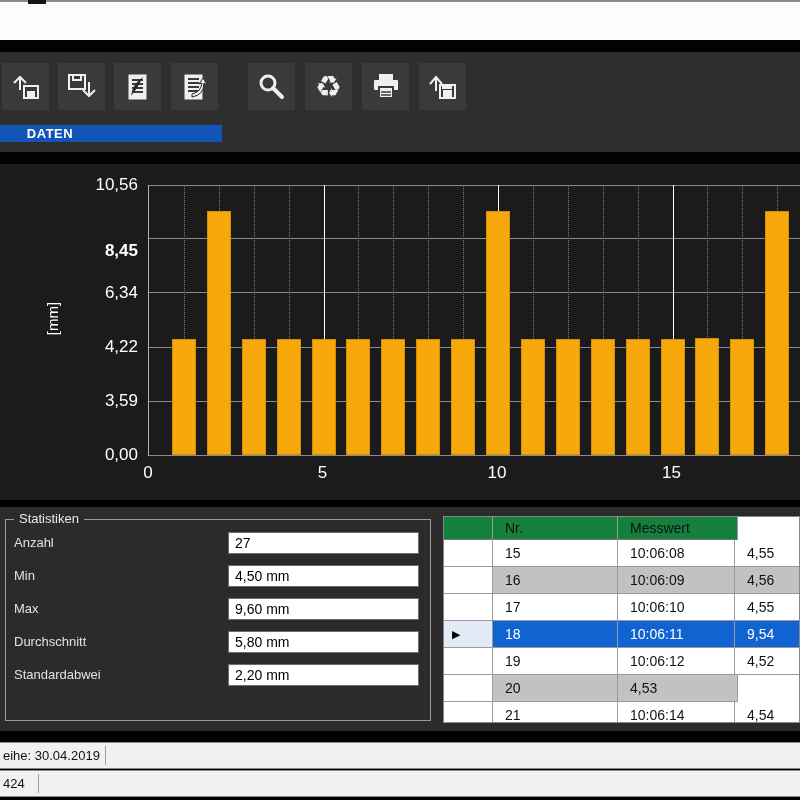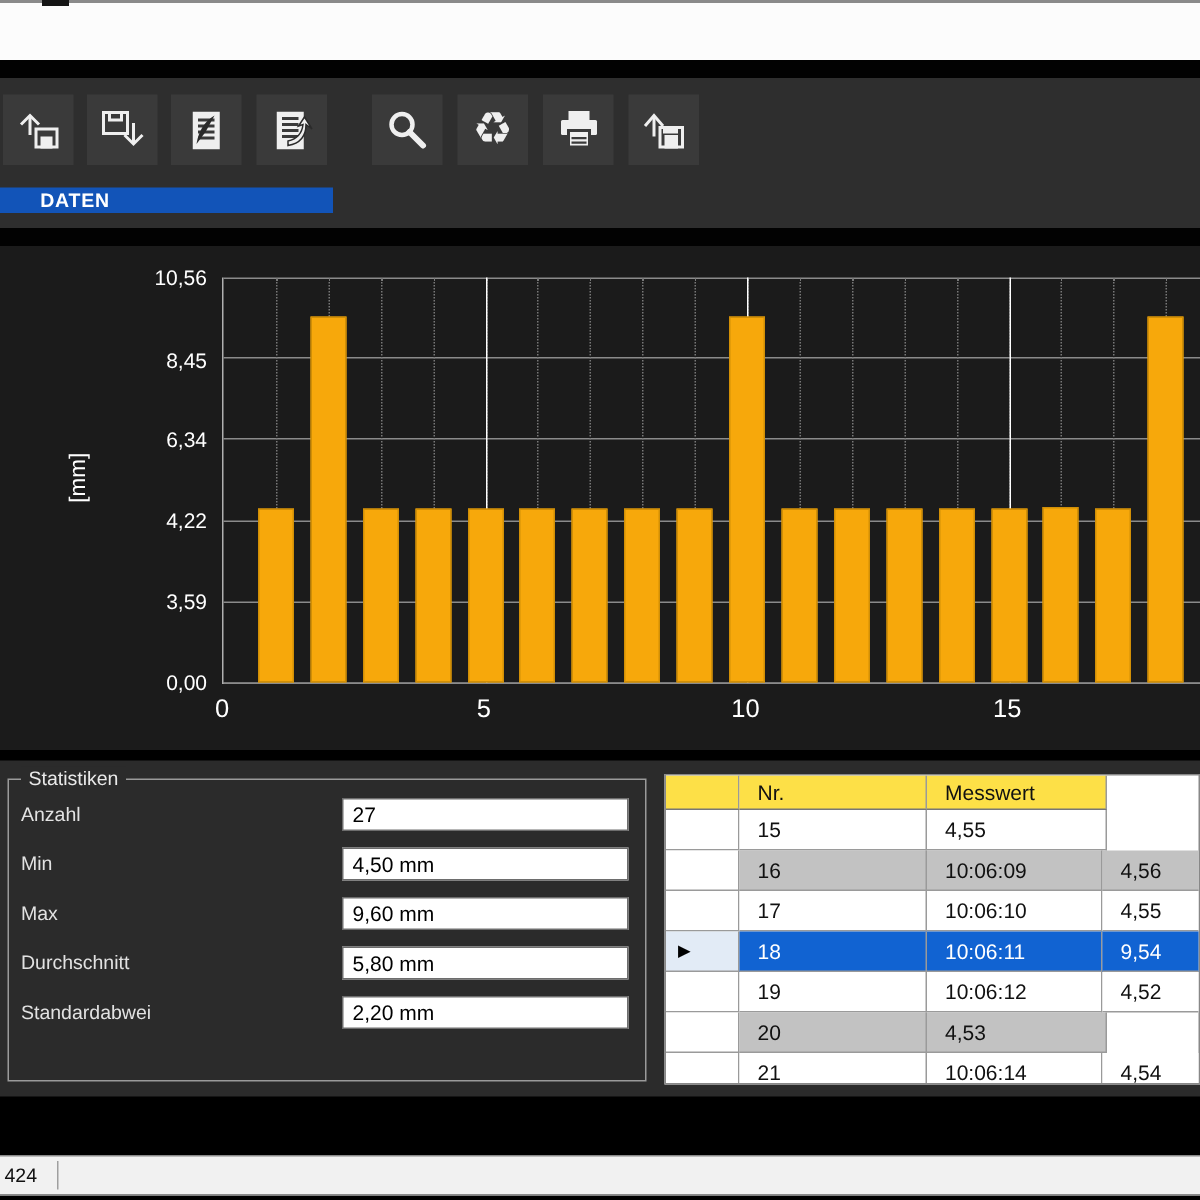--- a/index.html
+++ b/index.html
@@ -25,21 +25,21 @@
 
   
   .chart-region{position:absolute;left:0;top:164px;width:800px;height:336px;background:#1b1b1b;}
   #plot{position:absolute;left:148px;top:21px;width:652px;height:270px;
         border-left:1px solid #b0b0b0;border-bottom:1px solid #b0b0b0;}
   .hgrid{position:absolute;left:0;width:652px;height:1px;background:#8b8b8b;z-index:1;}
   .vdot{position:absolute;top:0;width:0;height:270px;border-left:1px dotted #787878;z-index:1;}
   .vwhite{position:absolute;top:0;width:1px;height:270px;background:#ffffff;z-index:1;}
   .bar{position:absolute;bottom:0;width:24px;background:#f7a80b;border:1px solid #d18f06;
        box-sizing:border-box;z-index:2;}
-  .ytick{position:absolute;left:64px;width:74px;text-align:right;color:#fff;font-size:14px;
+  .ytick{position:absolute;left:64px;width:74px;text-align:right;color:#fff;font-size:17px;
        height:22px;line-height:22px;}
   .xtick{position:absolute;width:44px;text-align:center;color:#fff;font-size:17px;top:299px;}
   .yaxis-title{position:absolute;left:17px;top:146px;width:70px;text-align:center;color:#fff;
        font-size:15px;transform:rotate(-90deg);}
 
   
   .panel{position:absolute;left:0;top:507px;width:800px;height:224px;background:#2b2b2b;}
   .groupbox{position:absolute;left:5px;top:12px;width:424px;height:200px;
        border:1px solid #9a9a9a;}
   .legend{position:absolute;left:8px;top:-9px;background:#2b2b2b;padding:0 5px;
@@ -49,21 +49,21 @@
        border:1px solid #6d6d6d;box-sizing:border-box;color:#000;font-size:14px;
        line-height:20px;padding-left:6px;overflow:hidden;}
 
   
   .table-wrap{position:absolute;left:443px;top:9px;width:357px;height:207px;overflow:hidden;
        background:#fff;border:1px solid #888;box-sizing:border-box;}
   .trow{display:flex;width:411px;}
   .tcell{box-sizing:border-box;border-right:1px solid #9a9a9a;border-bottom:1px solid #9a9a9a;
        font-size:14px;color:#111;padding-left:12px;height:27px;line-height:27px;
        white-space:nowrap;overflow:hidden;background:#fff;}
-  .thead .tcell{height:23px;line-height:23px;background:#fde047;border-bottom:1px solid #777;}
+  .thead .tcell{height:23px;line-height:23px;background:#15803d;border-bottom:1px solid #777;}
   .sel-cell{width:49px;padding-left:8px;background:#fff;}
   .row-alt .tcell{background:#c2c2c2;}
   .row-alt .sel-cell{background:#fff;}
   .row-selected .tcell{background:#1163d2;color:#fff;}
   .row-selected .sel-cell{background:#e2ebf6;color:#000;font-size:11px;}
 
   
   .statusbar{position:absolute;left:0;width:800px;height:27px;background:#f1f1f1;
        border-top:1px solid #8a8a8a;border-bottom:1px solid #8a8a8a;box-sizing:border-box;}
   .status-text{position:absolute;left:3px;top:0;height:25px;line-height:25px;
@@ -163,21 +163,21 @@
 
   <div class="divider"></div>
 
   <div class="chart-region">
     <div class="yaxis-title">[mm]</div>
     <div id="y-ticks">
         <div class="ytick" style="top: 280px;">0,00</div>
         <div class="ytick" style="top: 226.051px;">3,59</div>
         <div class="ytick" style="top: 172.102px;">4,22</div>
         <div class="ytick" style="top: 117.898px;">6,34</div>
-        <div class="ytick" style="top: 65px;">8,45</div>
+        <div class="ytick" style="top: 76px; font-weight: bold;">8,45</div>
         <div class="ytick" style="top: 10px;">10,56</div>
       </div>
     <div id="plot">
         <div class="hgrid" style="top: 269.5px;"></div>
         <div class="hgrid" style="top: 215.551px;"></div>
         <div class="hgrid" style="top: 161.602px;"></div>
         <div class="hgrid" style="top: 107.398px;"></div>
         <div class="hgrid" style="top: 53.4489px;"></div>
         <div class="hgrid" style="top: -0.5px;"></div>
         <div class="vdot" style="left: 34.9px;"></div>
@@ -247,20 +247,21 @@
     <div class="table-wrap">
       <div id="table-body">
           <div class="trow thead">
             <div class="tcell sel-cell"></div>
             <div class="tcell" style="width: 125px;">Nr.</div>
             <div class="tcell" style="width: 120px;">Messwert</div>
           </div>
           <div class="trow">
             <div class="tcell sel-cell"></div>
             <div class="tcell" style="width: 125px;">15</div>
+            <div class="tcell" style="width: 117px;">10:06:08</div>
             <div class="tcell" style="width: 120px;">4,55</div>
           </div>
           <div class="trow row-alt">
             <div class="tcell sel-cell"></div>
             <div class="tcell" style="width: 125px;">16</div>
             <div class="tcell" style="width: 117px;">10:06:09</div>
             <div class="tcell" style="width: 120px;">4,56</div>
           </div>
           <div class="trow">
             <div class="tcell sel-cell"></div>
@@ -288,18 +289,22 @@
           <div class="trow">
             <div class="tcell sel-cell"></div>
             <div class="tcell" style="width: 125px;">21</div>
             <div class="tcell" style="width: 117px;">10:06:14</div>
             <div class="tcell" style="width: 120px;">4,54</div>
           </div>
         </div>
     </div>
   </div>
 
+  <div class="statusbar" style="top:742px">
+    <div class="status-text">eihe: 30.04.2019</div>
+    <div class="vsep" style="left:105px"></div>
+  </div>
   <div class="statusbar" style="top:770px">
     <div class="status-text">424</div>
     <div class="vsep" style="left:38px"></div>
   </div>
 
 </div>
 
 </body></html>

